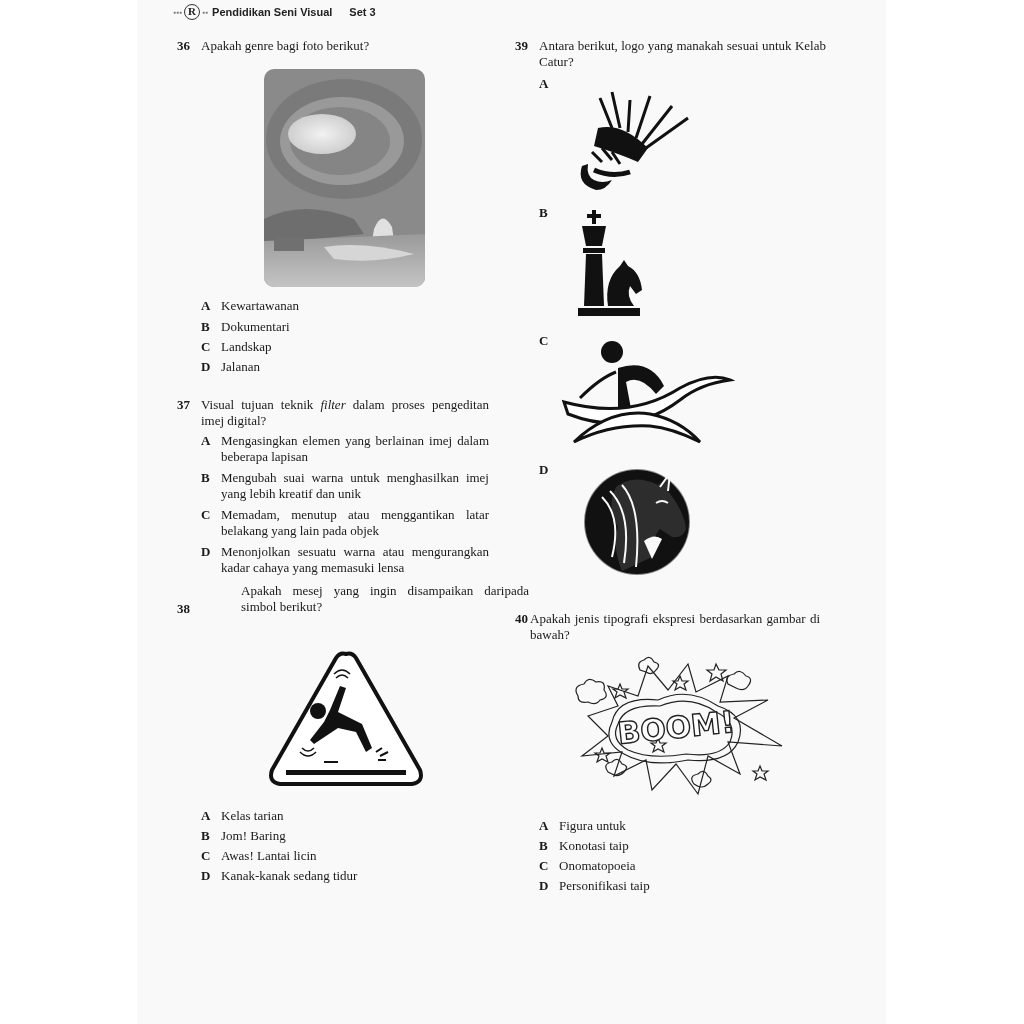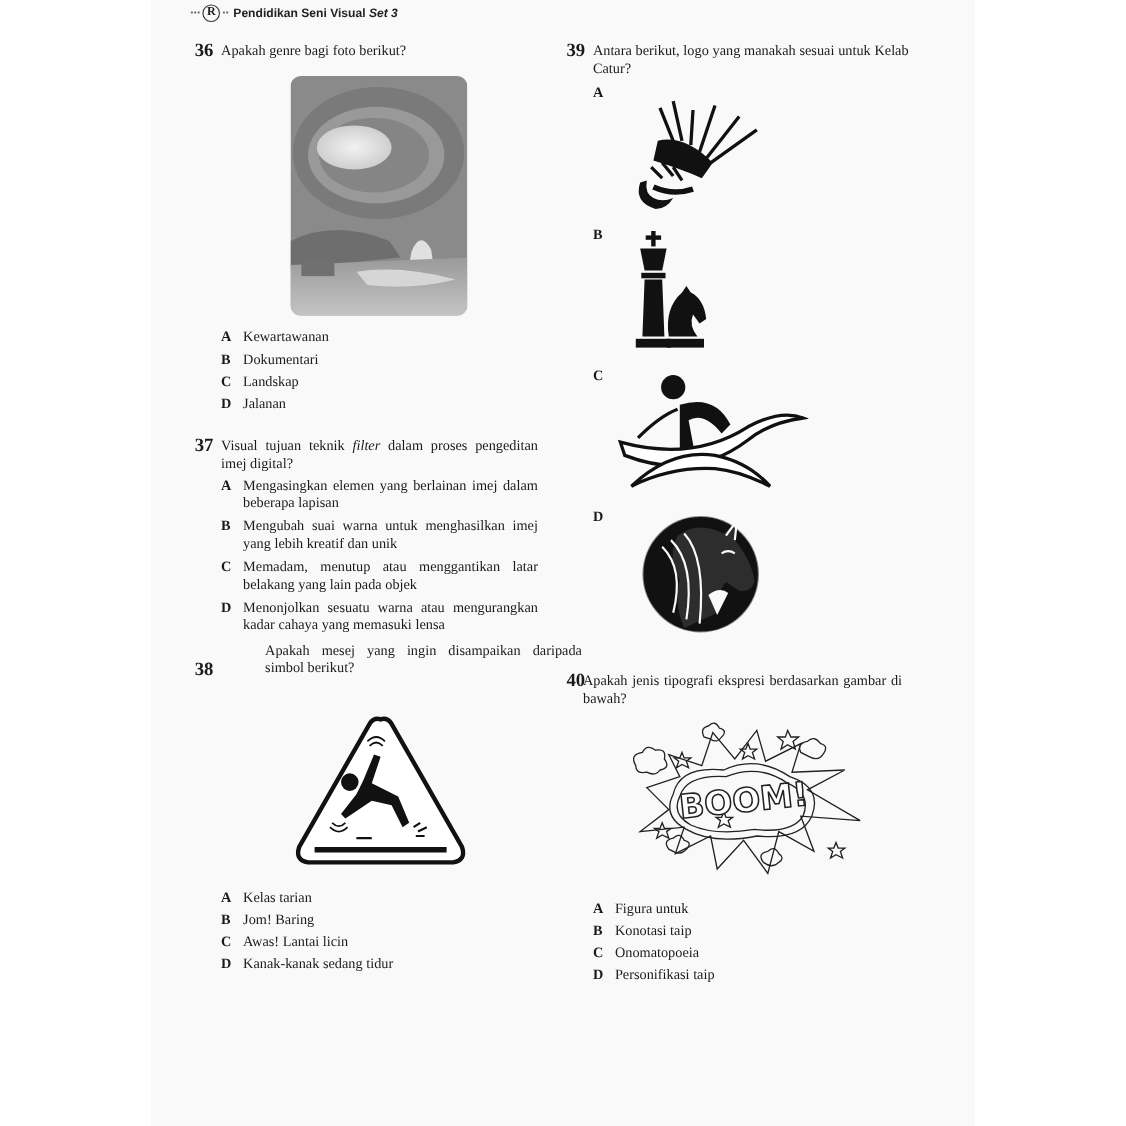--- a/index.html
+++ b/index.html
@@ -4,23 +4,23 @@
 <style>
   html, body { margin:0; padding:0; background:#ffffff; }
   body { width:1024px; height:1024px; position:relative; overflow:hidden;
          font-family:"Liberation Serif", serif; color:#1a1a1a; }
   .page { position:absolute; left:137px; top:0; width:749px; height:1024px; background:#f9f9f9; }
   .abs { position:absolute; }
   .header { left:173px; top:4px; font-family:"Liberation Sans", sans-serif; font-size:11px; font-weight:bold; color:#222; display:flex; align-items:center; }
   .header .logo { display:inline-flex; align-items:center; margin-right:4px; }
   .header .logo .r { display:inline-block; width:14px; height:14px; border:1.5px solid #333; border-radius:50%; font-family:"Liberation Serif",serif; font-size:11px; line-height:13px; text-align:center; font-weight:bold; margin:0 2px; }
   .header .logo .sm { font-size:5px; color:#777; font-weight:normal; }
-  .header .set { font-style:italic; margin-left:3px; }
+  .header .set { margin-left:17px; }
   .q { font-size:13px; line-height:16px; }
-  .qnum { position:absolute; font-weight:bold; font-size:17px; }
+  .qnum { position:absolute; font-weight:bold; font-size:13px; }
   .qtext { position:absolute; text-align:justify; }
   .opt { position:absolute; font-size:13px; line-height:16px; }
   .opt .l { position:absolute; left:0; font-weight:bold; }
   .opt .t { position:absolute; left:20px; text-align:justify; }
   .lbl { position:absolute; font-weight:bold; font-size:13px; }
   .footer { font-family:"Liberation Serif", serif; font-weight:bold; font-size:13px;margin-top:48px; }
   .photo { left:264px; top:69px; width:161px; height:218px; border-radius:10px; overflow:hidden; }
 </style>
 </head>
 <body>

